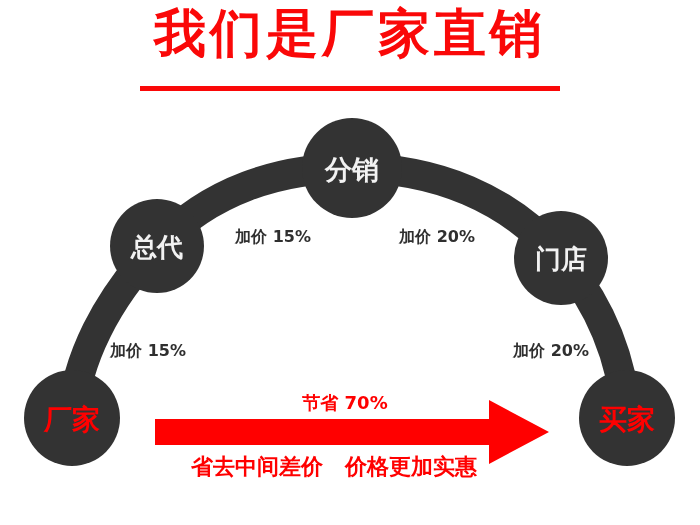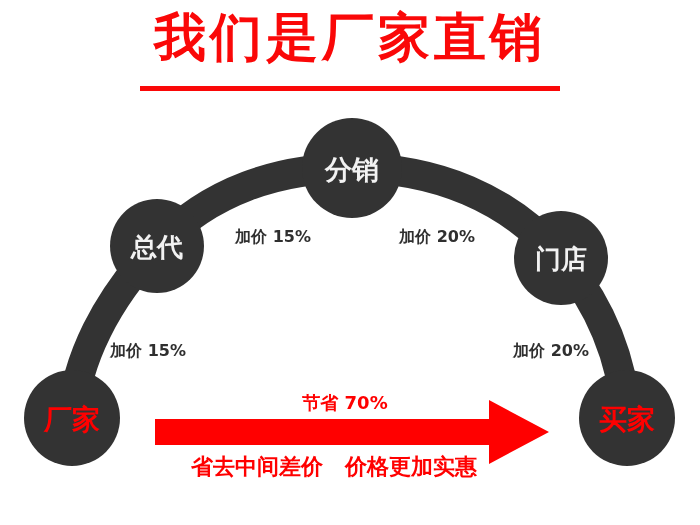--- a/index.html
+++ b/index.html
@@ -22,21 +22,21 @@
 
   
   .title-block {
     position: absolute;
     left: 0;
     top: 8px;
     width: 700px;
     text-align: center;
   }
   .title-text {
-    font-family: Liberation Sans, sans-serif;
+    font-family: Liberation Mono, monospace;
     font-size: 52px;
     font-weight: bold;
     color: #fa0808;
     letter-spacing: 4px;
     line-height: 1.15;
     white-space: nowrap;
   }
   .title-rule {
     position: absolute;
     left: 140px;

